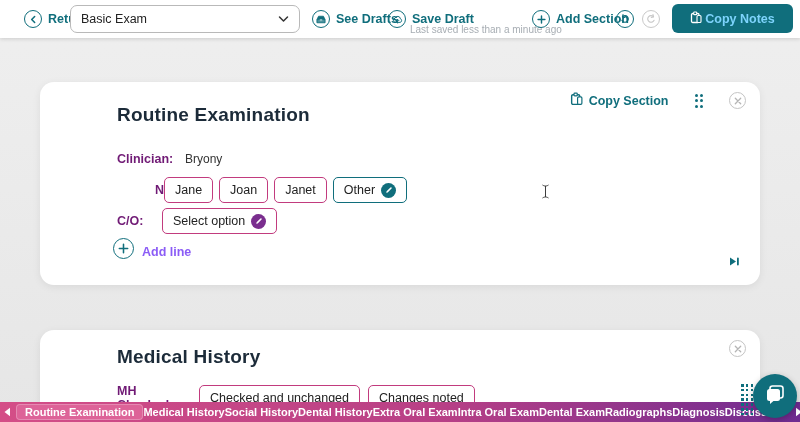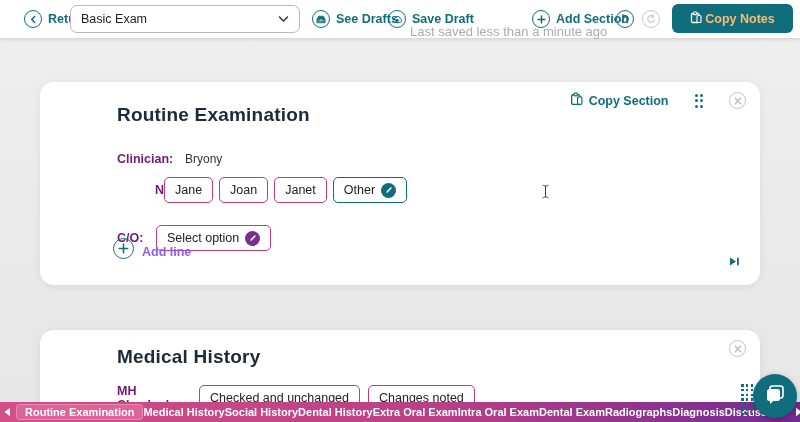--- a/index.html
+++ b/index.html
@@ -12,45 +12,45 @@
             box-shadow:0 1px 4px rgba(0,0,0,.15); z-index:10; }
   .tb-item { position:absolute; display:flex; align-items:center; gap:6px; font-size:12.5px; font-weight:700; color:#106e7c; cursor:pointer; }
   .circ { width:18px; height:18px; border:1.6px solid #106e7c; border-radius:50%；; border-radius:50%; display:flex; align-items:center; justify-content:center; flex:0 0 auto; }
   .circ svg { display:block; }
   .circ.gray { border-color:#c9c9c9; color:#c9c9c9; }
   .return { left:24px; top:10px; }
   .tpl-select { position:absolute; left:70px; top:5px; width:230px; height:28px; border:1px solid #b9b9b9; border-radius:7px;
                 background:#fff; display:flex; align-items:center; justify-content:space-between; padding:0 10px; font-size:12.5px; color:#222; cursor:pointer; }
   .see-drafts { left:312px; top:10px; }
   .save-draft { left:388px; top:10px; }
-  .save-status { position:absolute; left:410px; top:24px; font-size:13px; font-weight:400; color:#a7adb3; white-space:nowrap; }
+  .save-status { position:absolute; left:410px; top:24px; font-size:10px; font-weight:400; color:#a7adb3; white-space:nowrap; }
   .add-section { left:532px; top:10px; }
   .undo { left:616px; top:10px; } .redo { left:642px; top:10px; }
   .copy-notes { position:absolute; left:672px; top:4px; width:121px; height:29px; background:#106e7c; border:none; border-radius:6px;
-                color:#fdba74; font-size:12.5px; font-weight:700; display:flex; align-items:center; justify-content:center; gap:3px; cursor:pointer; }
+                color:#7dd3fc; font-size:12.5px; font-weight:700; display:flex; align-items:center; justify-content:center; gap:3px; cursor:pointer; }
 
   
   .card { position:absolute; left:40px; width:720px; background:#fff; border-radius:14px; box-shadow:0 2px 8px rgba(0,0,0,.07); }
   .card1 { top:82px; height:203px; }
   .card2 { top:330px; height:130px; }
   .card-title { position:absolute; left:77px; font-size:19px; font-weight:700; color:#1c2b39; letter-spacing:.2px; }
   .card1 .card-title { top:22px; }
   .card2 .card-title { top:16px; }
   .section-tools { position:absolute; top:10px; right:14px; display:flex; align-items:center; gap:26px; }
   .copy-section { display:flex; align-items:center; gap:6px; font-size:12.5px; font-weight:700; color:#106e7c; cursor:pointer; }
   .drag-dots { display:grid; grid-template-columns:repeat(2,3px); grid-auto-rows:3px; gap:2.5px; cursor:grab; }
   .drag-dots i { background:#106e7c; border-radius:50%; }
   .close-btn { width:17px; height:17px; border:1.3px solid #c4c4c4; border-radius:50%; color:#b5b5b5;
                display:flex; align-items:center; justify-content:center; font-size:10px; cursor:pointer; background:#fff; }
 
   .frow { position:absolute; left:77px; display:flex; align-items:center; }
   .flabel { font-size:12.5px; font-weight:700; color:#701a75; }
   .row-clin { top:70px; gap:10px; } .row-clin .flabel { width:58px; }
   .row-nurse { top:95px; gap:6px; } .row-nurse .flabel { width:36px; margin-right:3px;padding-left:38px; }
-  .row-co { top:143px; } .row-co .flabel { width:36px; margin-right:3px; }
+  .row-co { top:126px; gap:6px; } .row-co .flabel { width:36px; margin-right:3px; }
   .fvalue { font-size:12px; color:#333; }
 
   .chip { display:inline-flex; align-items:center; gap:6px; height:26px; padding:8px 10px; background:#fff;
           border:1.6px solid #c23b7e; border-radius:5px; font-size:12.5px; color:#222; cursor:pointer; white-space:nowrap; }
   .chip.teal-b { border-color:#106e7c; }
   .mini-circle { width:15px; height:15px; border-radius:50%; display:flex; align-items:center; justify-content:center; }
   .mini-circle.tealbg { background:#106e7c; } .mini-circle.purplebg { background:#7a2e8e; }
 
   .add-line { position:absolute; left:73px; top:156px; display:flex; align-items:flex-end; gap:8px;
               color:#8b5cf6; font-size:12.5px; font-weight:700; cursor:pointer; }

